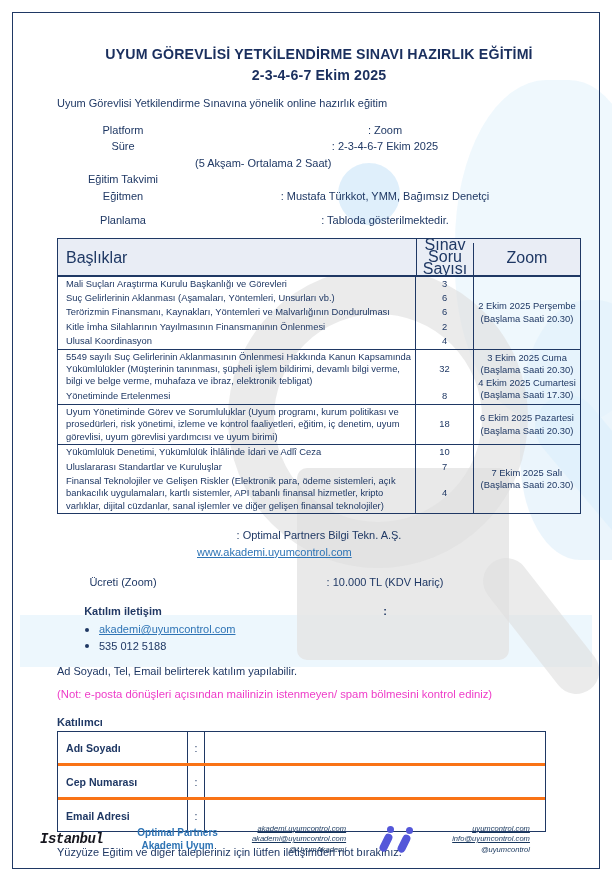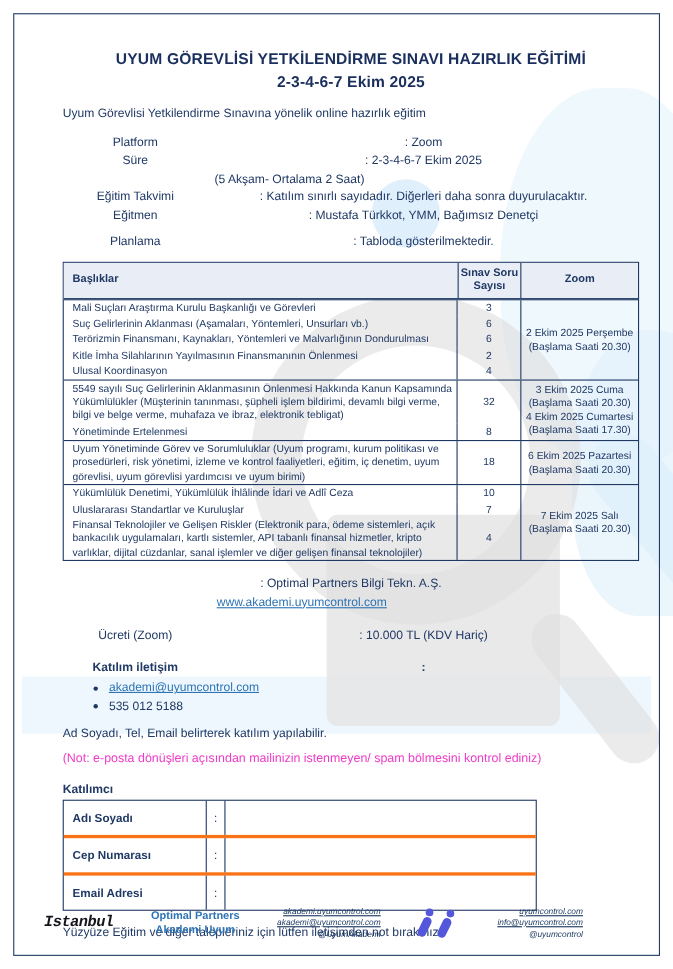--- a/index.html
+++ b/index.html
@@ -23,21 +23,21 @@
   h1{margin:8px 0 10px 0;text-align:center;font-size:14.2px;line-height:1.5;letter-spacing:.15px;color:#1a2f5e;}
   .intro{margin:0 0 13px 0;font-size:11px;}
   .drow{display:flex;font-size:11px;line-height:16.5px;text-align:center;}
   .dlabel{width:132px;flex:0 0 132px;}
   .dvalue{flex:1;}
   .dvalue2{margin-left:138px;font-size:11px;line-height:16.5px;}
   .mt8{margin-top:8px;}
   .bold{font-weight:bold;}
   
   .stable{margin-top:9px;border:1.3px solid #1f3864;font-size:9.4px;line-height:12.4px;background:transparent;}
-  .thead{display:flex;background:#e9edf5;border-bottom:1.3px solid #1f3864;font-weight:bold;font-size:10px;}
+  .thead{display:flex;background:#e9edf5;border-bottom:1.3px solid #1f3864;font-weight:normal;font-size:16px;align-items:flex-end;}
   .th{display:flex;align-items:center;min-height:32px;box-sizing:border-box;}
   .th-topics{flex:1;padding-left:8px;}
   .th-count{width:57px;flex:0 0 57px;border-left:1.3px solid #1f3864;justify-content:center;text-align:center;white-space:pre-line;line-height:12px;}
   .th-zoom{width:107px;flex:0 0 107px;border-left:1.3px solid #1f3864;justify-content:center;text-align:center;}
   .tgroup{display:flex;border-top:1px solid #1f3864;}
   .tgroup:first-of-type{border-top:none;}
   .tleft{flex:1;display:flex;flex-direction:column;}
   .titem{display:flex;flex:1;}
   .ttext{flex:1;padding:1px 4px 1px 8px;}
   .tnum{width:57px;flex:0 0 57px;border-left:1px solid #1f3864;display:flex;align-items:center;justify-content:center;}
@@ -48,21 +48,21 @@
   .org-link-line{margin-left:140px;line-height:16.5px;font-size:11px;}
   .gap14{margin-top:14px;}
   .gap12{margin-top:12px;}
   .bullets{margin:2px 0 0 0;padding:0;list-style:none;font-size:11px;}
   .bullets li{display:flex;align-items:center;line-height:16.5px;}
   .bullet-dot{width:4px;height:4px;border-radius:50%;background:#1f3864;margin:0 10px 0 28px;flex:0 0 4px;}
   .note1{margin:11px 0 0 0;font-size:11px;}
   .note-pink{margin:11px 0 0 0;font-size:11.3px;color:#ee3cc8;}
   
   .form-title{margin-top:16px;font-size:11px;font-weight:bold;}
-  .ftable{margin-top:3px;border:1.3px solid #1f3864;width:431px;box-sizing:border-box;}
+  .ftable{margin-top:3px;border:1.3px solid #1f3864;width:489px;box-sizing:border-box;}
   .frow{display:flex;border-top:3px solid #f97316;height:31px;align-items:stretch;}
   .frow:first-child{border-top:none;}
   .flabel{width:130px;flex:0 0 130px;display:flex;align-items:center;padding-left:8px;font-size:10.6px;font-weight:bold;border-right:1px solid #1f3864;box-sizing:border-box;}
   .fcolon{width:16px;flex:0 0 16px;display:flex;align-items:center;justify-content:center;border-right:1px solid #1f3864;font-size:10.6px;}
   .fvalue{flex:1;}
   .note2{margin:14px 0 0 0;font-size:11px;}
   
   .footer{position:absolute;left:40px;right:82px;bottom:26px;display:flex;align-items:center;justify-content:space-between;z-index:2;}
   .script{font-family:Liberation Mono, monospace;font-style:italic;font-weight:bold;font-size:14px;color:#15151d;letter-spacing:-0.5px;}
   .f-org{color:#2e74b5;font-size:10px;font-weight:bold;text-align:center;line-height:13px;}
@@ -104,21 +104,20 @@
       <span class="dlabel">Platform</span>
       <span class="dvalue">: Zoom</span>
     </div>
     <div class="drow">
       <span class="dlabel">Süre</span>
       <span class="dvalue">: 2-3-4-6-7 Ekim 2025</span>
     </div>
     <div class="dvalue2">(5 Akşam- Ortalama 2 Saat)</div>
     <div class="drow">
       <span class="dlabel">Eğitim Takvimi</span>
-      <span class="dvalue">: Katılım sınırlı sayıdadır. Diğerleri daha sonra duyurulacaktır.</span>
     </div>
     <div class="drow">
       <span class="dlabel">Eğitmen</span>
       <span class="dvalue">: Mustafa Türkkot, YMM, Bağımsız Denetçi</span>
     </div>
     <div class="drow mt8">
       <span class="dlabel">Planlama</span>
       <span class="dvalue">: Tabloda gösterilmektedir.</span>
     </div>
   </div>

